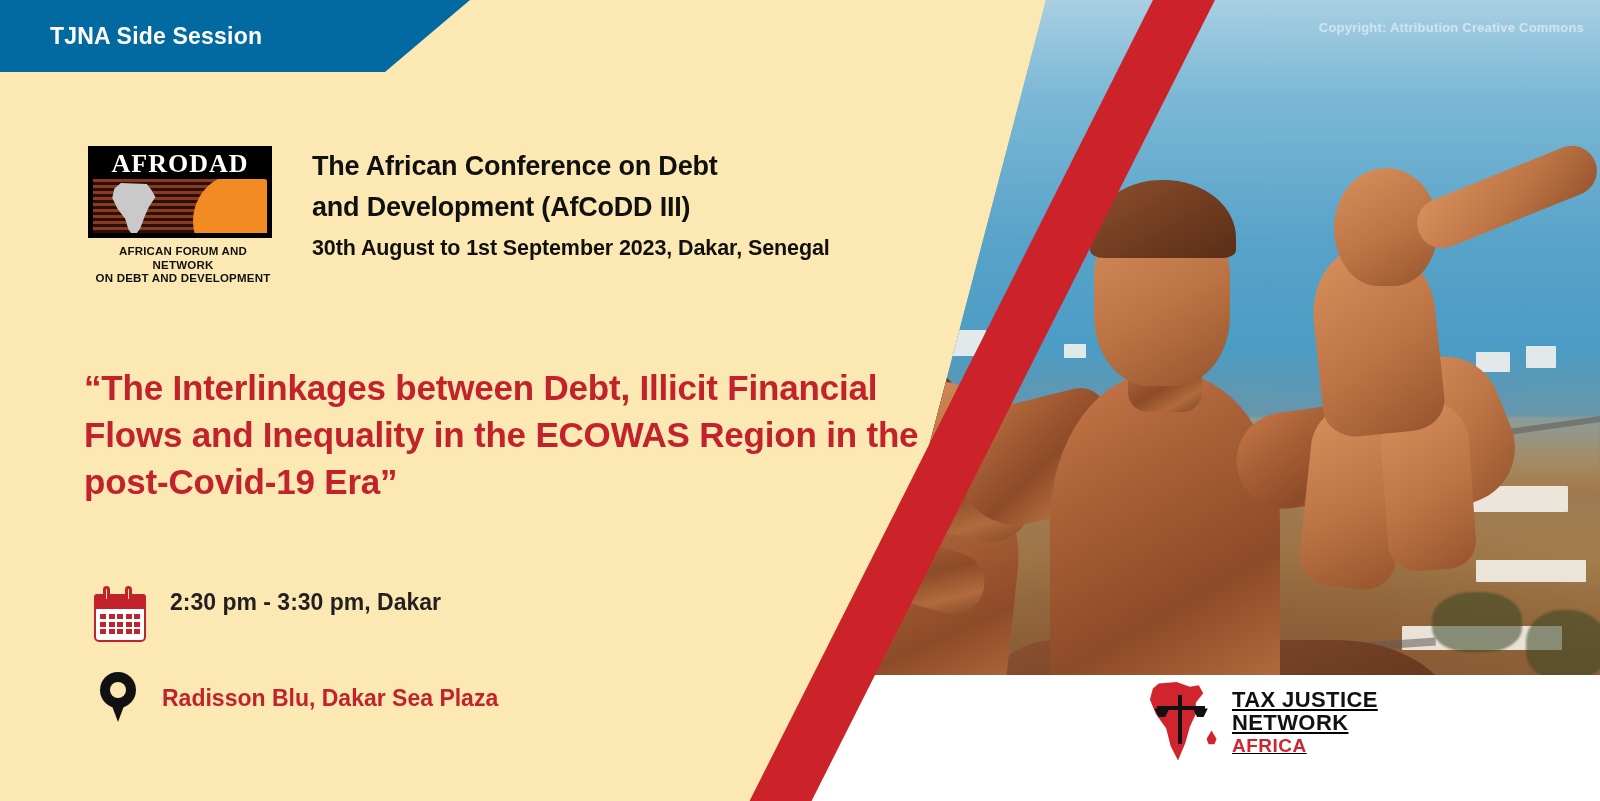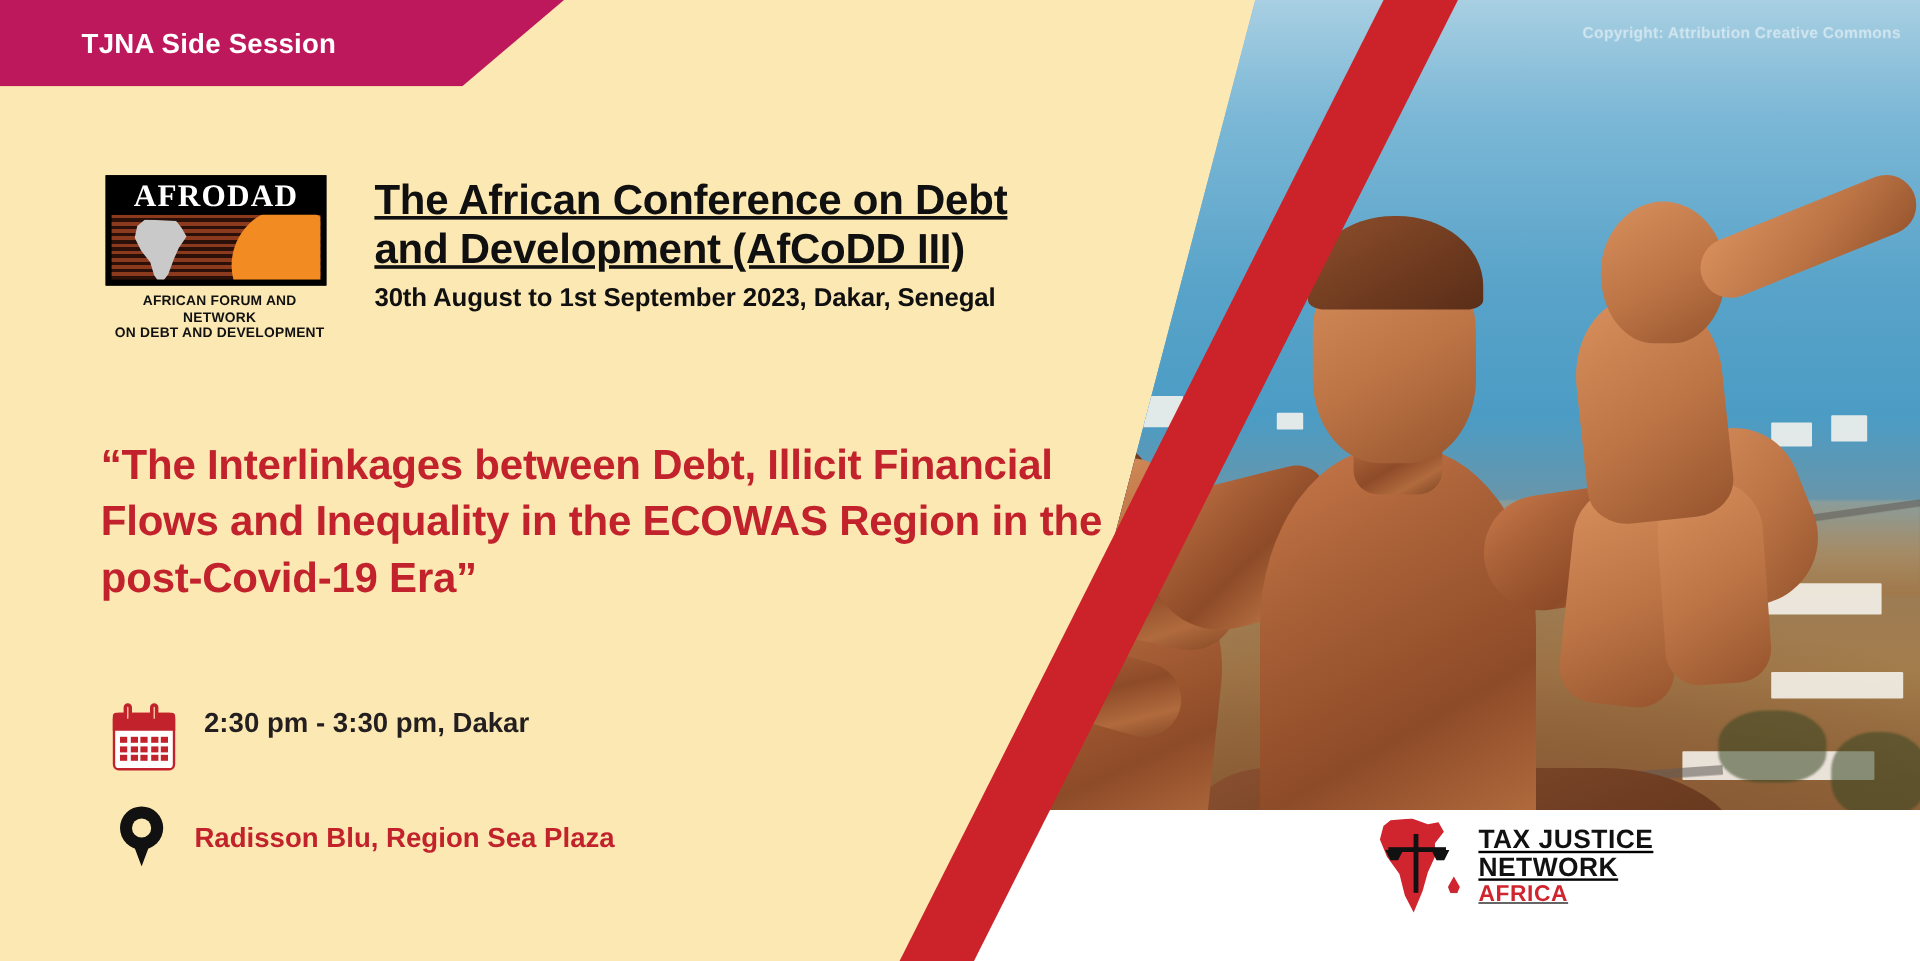--- a/index.html
+++ b/index.html
@@ -191,23 +191,23 @@
     position:absolute;
     left:740px; top:-10px; width:480px; height:830px;
     background:#CC2229;
     clip-path: polygon(418px 0, 480px 0, 62px 830px, 0px 830px);
     pointer-events:none;
   }
 
   
   #top-banner{
     position:absolute; left:0; top:0; width:470px; height:72px;
-    background:#be185d;
+    background:#0369a1;
     clip-path: polygon(0 0, 470px 0, 385px 72px, 0 72px);
-    display:flex; align-items:center;padding-left:18px;
+    display:flex; align-items:center;
   }
   #top-banner .label{
     color:#fff; font-size:23px; font-weight:700;
     margin-left:50px; letter-spacing:.2px;
   }
 
   
   #header{
     position:absolute; left:88px; top:146px;
     display:flex; align-items:flex-start; gap:34px;
@@ -247,23 +247,22 @@
   }
   .logo-caption{
     margin-top:7px;
     font-size:11.5px; font-weight:700; color:#111;
     text-align:center; line-height:13.5px; letter-spacing:.2px;
   }
 
   
   #conf-title{
     color:#101010;
-    font-size:35px; font-weight:700; line-height:41px;
+    font-size:27px; font-weight:700; line-height:41px;
     letter-spacing:-.2px;
-    text-decoration:underline;
   }
   #conf-sub{
     margin-top:8px;
     color:#101010; font-size:21.5px; font-weight:700; letter-spacing:-.1px;
   }
 
   
   #session-title{
     position:absolute; left:84px; top:352px; width:860px;
     color:#C2222C; font-size:35px; font-weight:700; line-height:47px;
@@ -471,21 +470,21 @@
         <div class="detail-text">2:30 pm - 3:30 pm, Dakar</div>
       </div>
     </div>
 
     <div class="detail-row" id="row-venue">
       <div class="pin-icon">
         <div class="pin-head"></div>
         <div class="pin-tail"></div>
         <div class="pin-hole"></div>
       </div>
-      <div id="venue-text">Radisson Blu, Region Sea Plaza</div>
+      <div id="venue-text">Radisson Blu, Dakar Sea Plaza</div>
     </div>
 
   </div>
 
   <div id="tjna-logo">
     <div class="tjna-mark">
       <div class="tjna-africa"></div>
       <div class="tjna-scale-post"></div>
       <div class="tjna-scale-beam"></div>
       <div class="tjna-pan l"></div>

